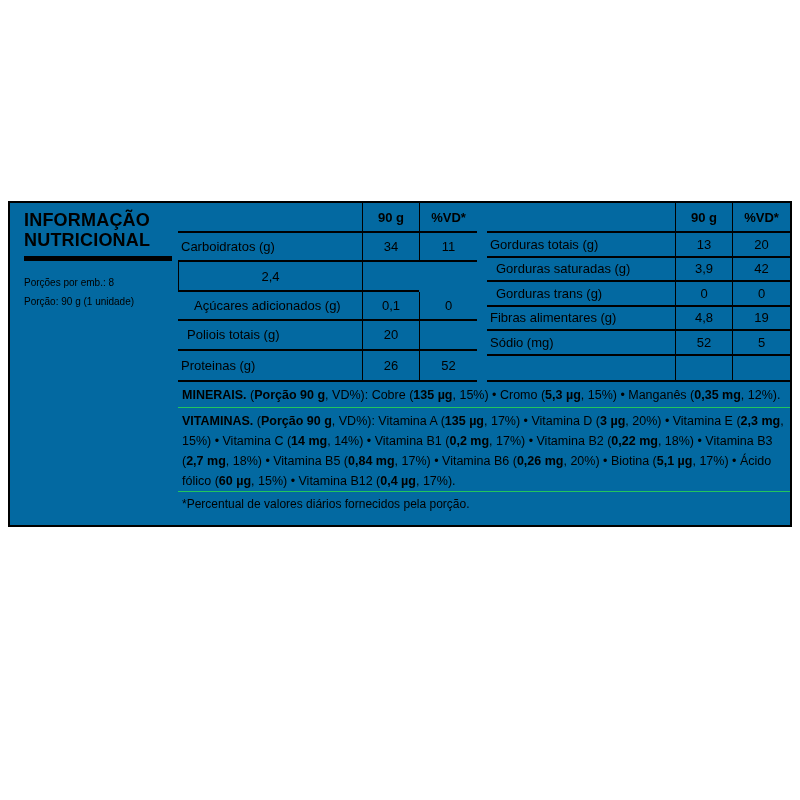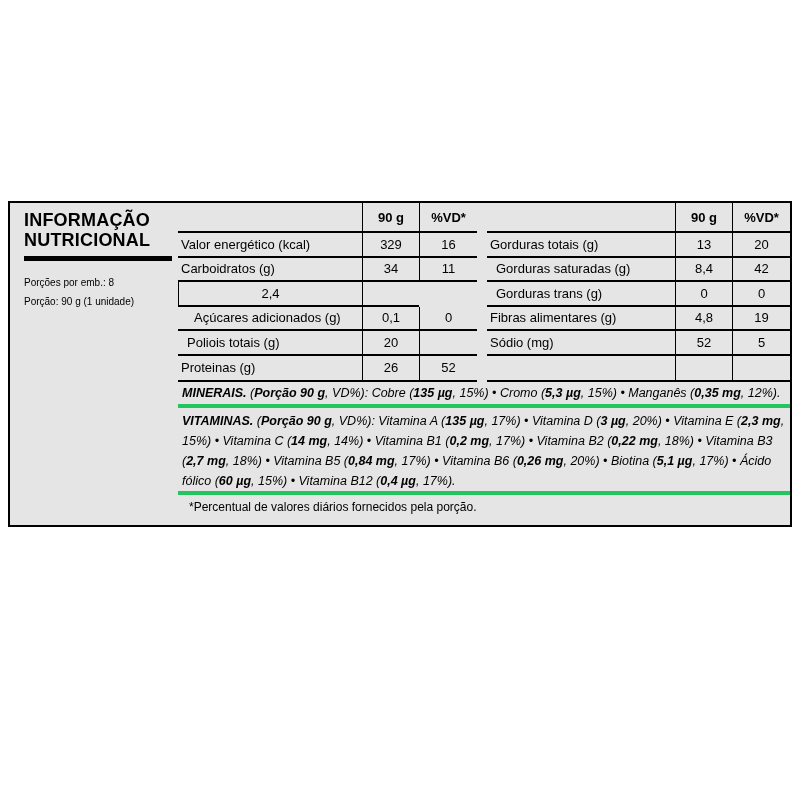--- a/index.html
+++ b/index.html
@@ -12,21 +12,21 @@
     position: relative;
     width: 800px; height: 800px;
     background: #fff;
     overflow: hidden;
   }
   .label-box {
     position: absolute;
     left: 8px; top: 201px;
     width: 780px; height: 322px;
     border: 2px solid #000;
-    background: #e5e5e5;
+    background: #0369a1;
     display: flex;
   }
   
   .left-panel {
     width: 168px;
     flex: 0 0 168px;
     padding: 7px 0 0 14px;
     box-sizing: border-box;
   }
   .title {
@@ -89,31 +89,29 @@
     justify-content: center;
     border-left: 1.5px solid #000;
   }
   .hdr .c { font-weight: bold; }
   .hdr .c.name { border-bottom: 2px solid #000; }
   
   .section {
     font-size: 12.5px;
     line-height: 20px;
     padding: 3px 2px 0 4px;
-    border-bottom: 4px solid #22c55e;
-    font-style: italic;
+    border-bottom: 1px solid #22c55e;
   }
   .section .b { font-weight: bold; }
   .section.minerals { flex: 0 0 26px; display: flex; align-items: center; padding-top: 0; padding-bottom: 0; box-sizing: border-box; }
   .section.minerals .wrap { white-space: nowrap; }
   .footnote {
     font-size: 12px;
     padding: 5px 2px 0 4px;
     flex: 1;
-    margin-left: 7px;
   }
 </style>
 </head>
 <body>
 
 <div class="canvas">
   <div class="label-box">
 
     <div class="left-panel">
       <div class="title">
@@ -130,25 +128,20 @@
     <div class="content">
       <div class="tables-row">
 
         <div class="ntable left">
           <div class="trow hdr">
             <div class="c name"></div>
             <div class="c num">90 g</div>
             <div class="c num">%VD*</div>
           </div>
           <div class="trow">
-            <div class="c name">Valor energético (kcal)</div>
-            <div class="c num">329</div>
-            <div class="c num">16</div>
-          </div>
-          <div class="trow">
             <div class="c name">Carboidratos (g)</div>
             <div class="c num">34</div>
             <div class="c num">11</div>
           </div>
           <div class="trow">
             <div class="c num">2,4</div>
             <div class="c num"></div>
           </div>
           <div class="trow">
             <div class="c name ind2">Açúcares adicionados (g)</div>
@@ -175,21 +168,21 @@
             <div class="c num">90 g</div>
             <div class="c num">%VD*</div>
           </div>
           <div class="trow">
             <div class="c name">Gorduras totais (g)</div>
             <div class="c num">13</div>
             <div class="c num">20</div>
           </div>
           <div class="trow">
             <div class="c name ind1">Gorduras saturadas (g)</div>
-            <div class="c num">8,4</div>
+            <div class="c num">3,9</div>
             <div class="c num">42</div>
           </div>
           <div class="trow">
             <div class="c name ind1">Gorduras trans (g)</div>
             <div class="c num">0</div>
             <div class="c num">0</div>
           </div>
           <div class="trow">
             <div class="c name">Fibras alimentares (g)</div>
             <div class="c num">4,8</div>

